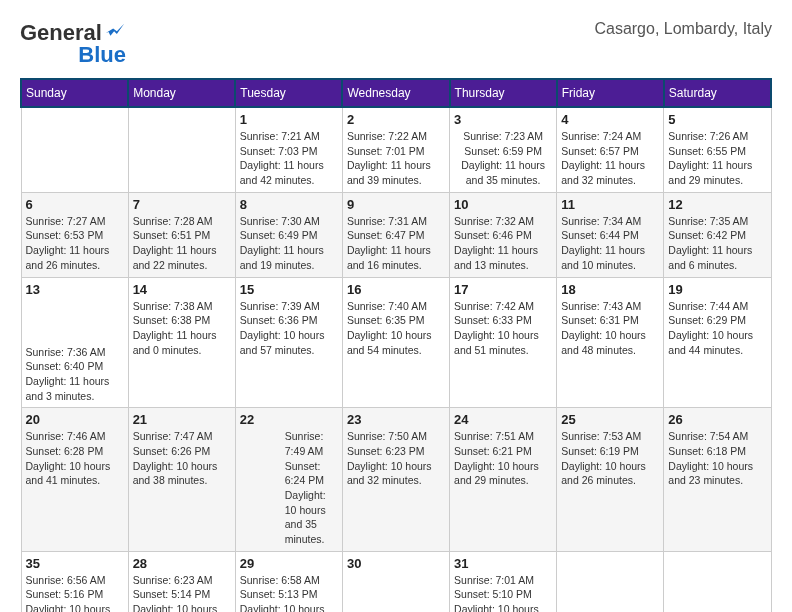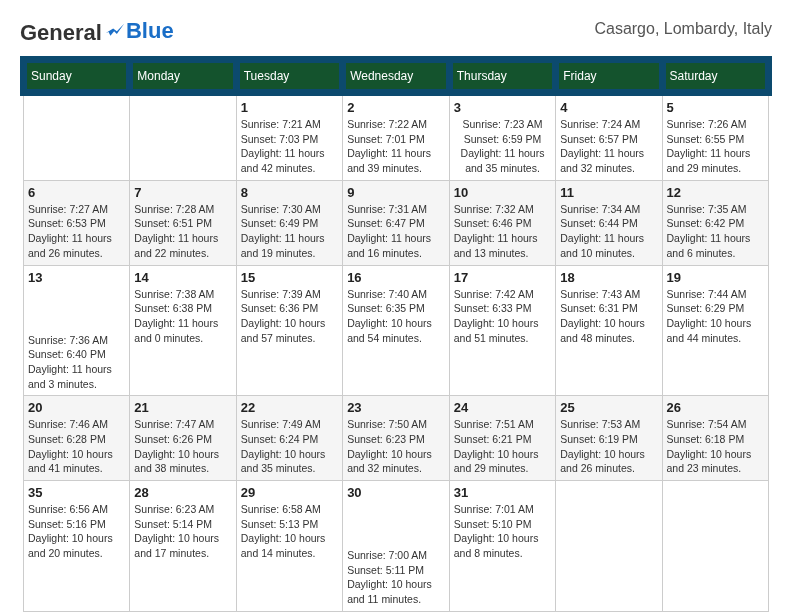--- a/index.html
+++ b/index.html
@@ -11,22 +11,22 @@
       padding: 20px;
     }
     .header {
       display: flex;
       justify-content: space-between;
       align-items: flex-start;
       margin-bottom: 10px;
     }
     .logo {
       display: flex;
-      flex-direction: row;
-      align-items: center;
+      flex-direction: column;
+      align-items: flex-end;
     }
     .logo-text {
       display: flex;
       align-items: center;
     }
     .logo-general {
       font-size: 22px;
       font-weight: bold;
       color: #333;
     }
@@ -51,27 +51,27 @@
     .location {
       font-size: 16px;
       color: #555;
     }
     .calendar {
       width: 100%;
       border-collapse: collapse;
       font-size: 11px;
     }
     .calendar th {
-      background: #14532d;
+      background: #4c1d95;
       color: #fff;
       padding: 6px 4px;
       text-align: left;
       font-size: 12px;
       font-weight: normal;
-      border: 7px solid #0c4a6e;
+      border: 2px solid #0c4a6e;
     }
     .calendar td {
       border: 1px solid #ccc;
       vertical-align: top;
       padding: 4px;
       width: 107px;
       min-height: 80px;
       background: #fff;
     }
     .calendar tr:nth-child(even) td {
@@ -254,21 +254,21 @@
 Daylight: 10 hours and 41 minutes.</div>
         </td>
         <td>
           <span class="day-number">21</span>
           <div class="day-info" style="white-space: pre-line;">Sunrise: 7:47 AM
 Sunset: 6:26 PM
 Daylight: 10 hours and 38 minutes.</div>
         </td>
         <td>
           <span class="day-number">22</span>
-          <div class="day-info" style="white-space: pre-line;">Sunrise: 7:49 AM
+          <div class="day-info" style="white-space: pre-line; margin-left: 45px;">Sunrise: 7:49 AM
 Sunset: 6:24 PM
 Daylight: 10 hours and 35 minutes.</div>
         </td>
         <td>
           <span class="day-number">23</span>
           <div class="day-info" style="white-space: pre-line;">Sunrise: 7:50 AM
 Sunset: 6:23 PM
 Daylight: 10 hours and 32 minutes.</div>
         </td>
         <td>

